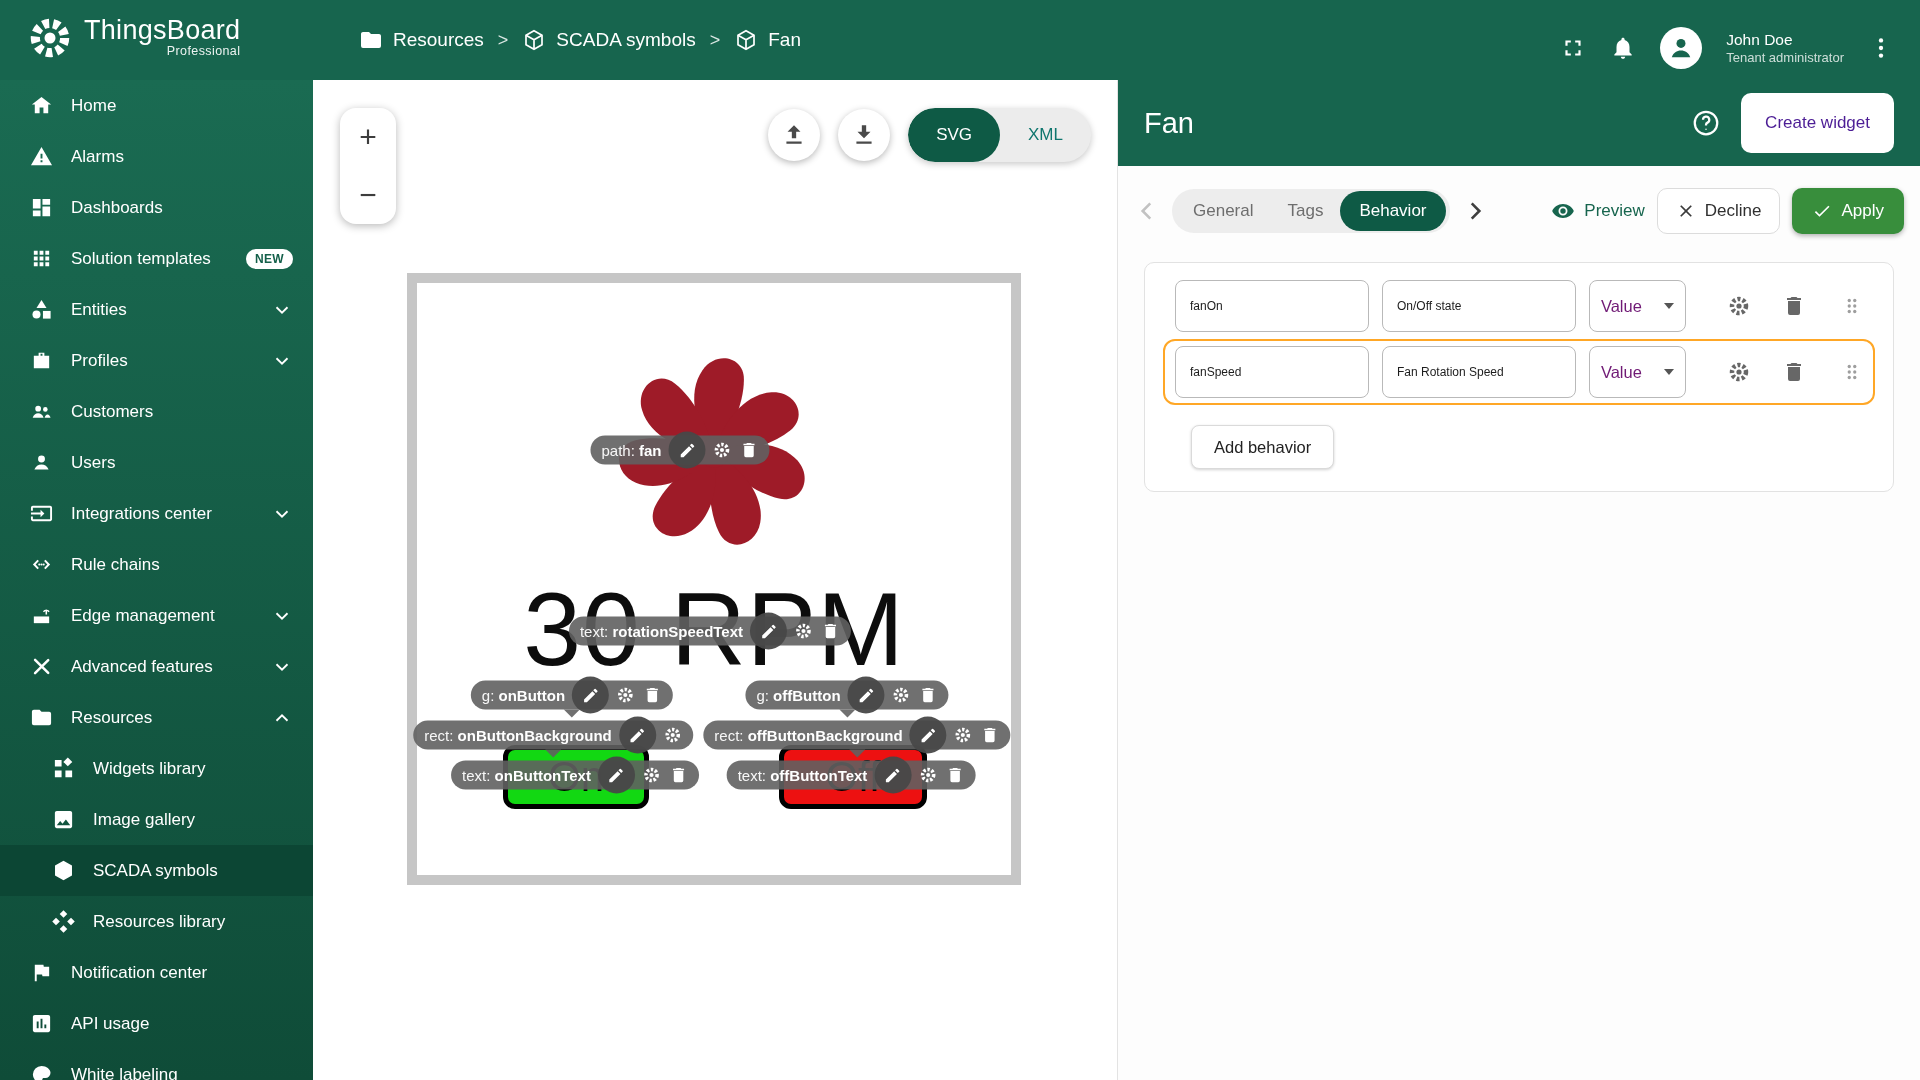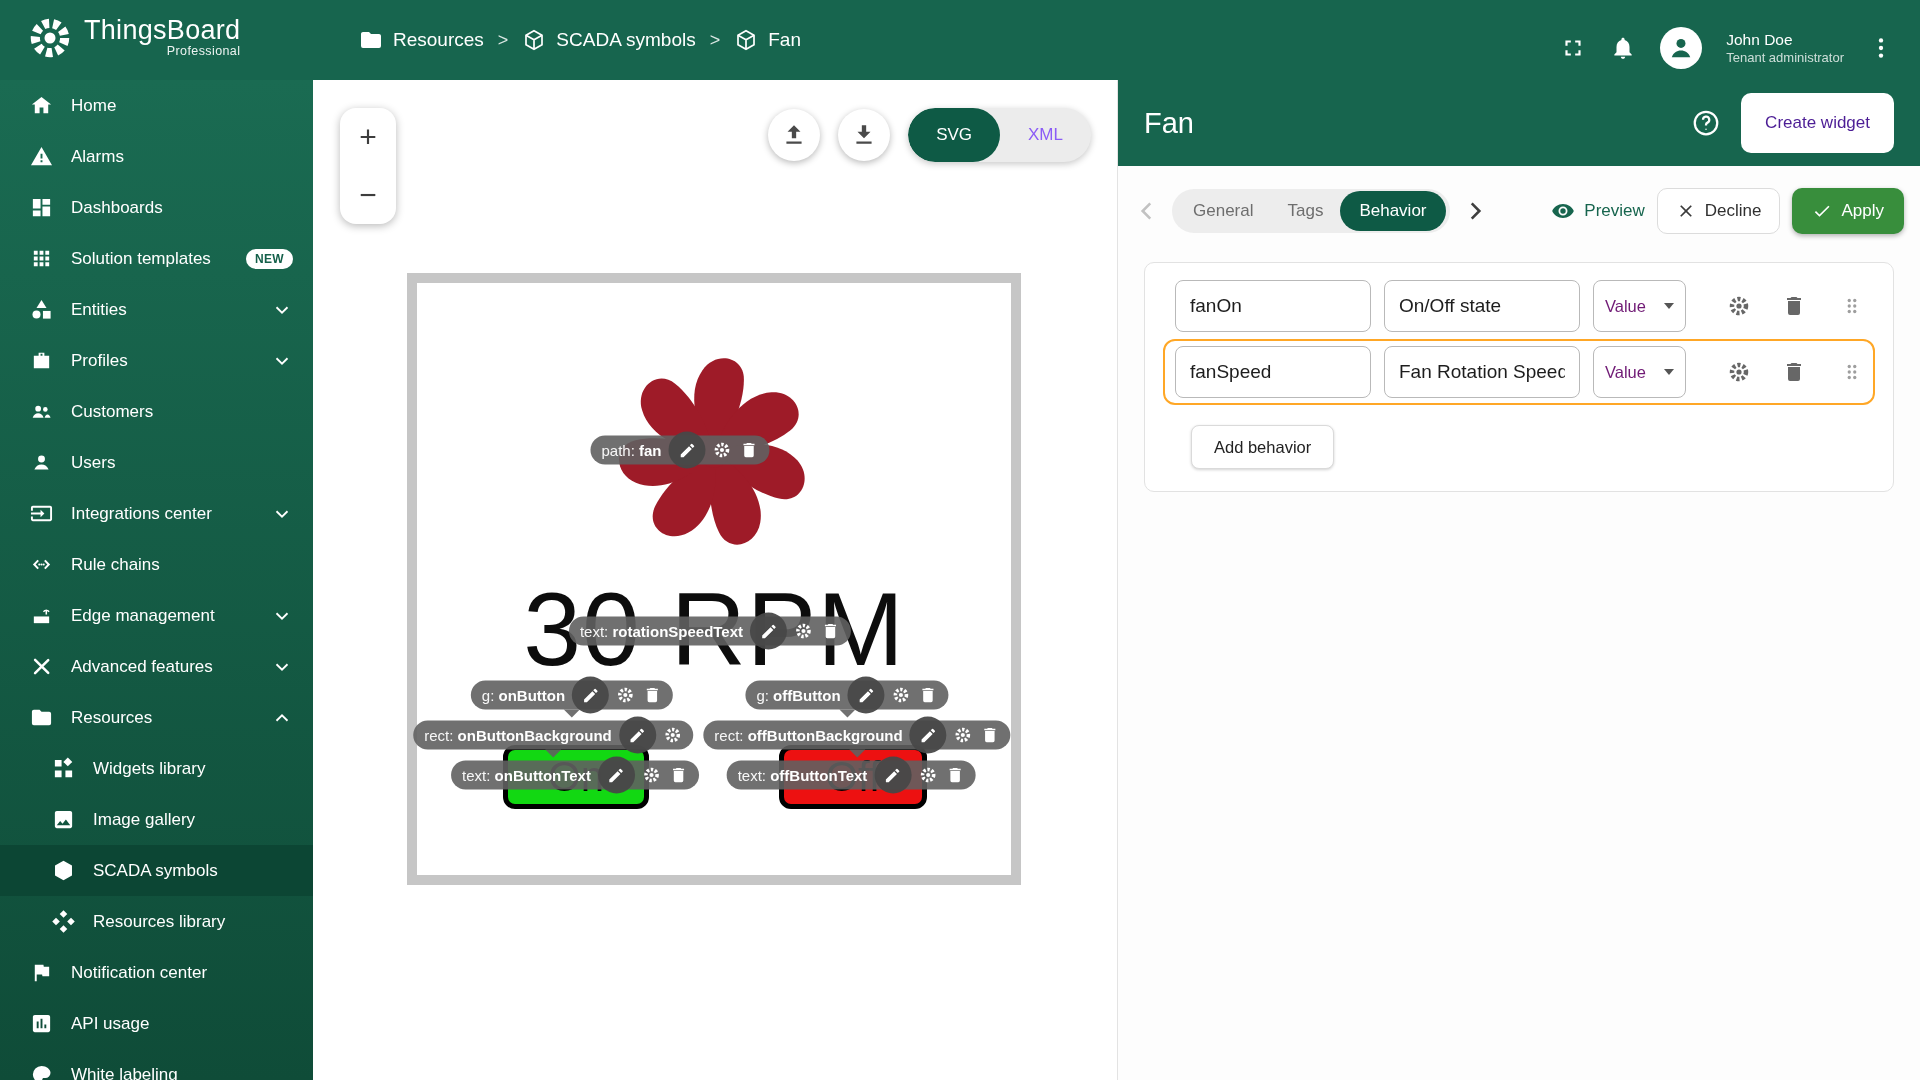--- a/index.html
+++ b/index.html
@@ -39,21 +39,21 @@
   .side-chev svg { width:22px; height:22px; }
 
   
   .canvas-panel { position:absolute; left:313px; top:80px; width:804px; bottom:0; background:#fff; z-index:5; }
   .zoom-ctrl { position:absolute; left:27px; top:28px; width:56px; background:#fff; border-radius:16px; box-shadow:0 2px 8px rgba(0,0,0,.28); display:flex; flex-direction:column; z-index:8; }
   .zoom-btn { height:58px; display:flex; align-items:center; justify-content:center; font-size:30px; color:#3d3d3d; cursor:pointer; }
   .canvas-toolbar { position:absolute; top:28px; right:26px; display:flex; align-items:center; gap:18px; z-index:8; }
   .round-btn { width:52px; height:52px; border-radius:50%; background:#fff; box-shadow:0 2px 7px rgba(0,0,0,.28); display:flex; align-items:center; justify-content:center; border:none; cursor:pointer; }
   .round-btn svg { width:26px; height:26px; fill:#4a4a4a; }
   .fmt-toggle { height:54px; border-radius:27px; background:#ececec; display:flex; align-items:stretch; box-shadow:0 2px 7px rgba(0,0,0,.22); overflow:hidden; }
-  .fmt-opt { display:flex; align-items:center; padding:0 28px; font-size:17px; color:#8b5cf6; cursor:pointer; }
+  .fmt-opt { display:flex; align-items:center; padding:0 28px; font-size:17px; color:#0f766e; cursor:pointer; }
   .fmt-opt.selected { background:var(--brand-green-dark); color:#fff; border-radius:27px; font-weight:500; }
 
   
   .symbol-frame { position:absolute; left:94px; top:193px; width:614px; height:612px; border:10px solid #C6C6C6; background:#fff; }
   .fan-svg { position:absolute; left:182px; top:55px; width:230px; height:230px; }
   .rpm-text { position:absolute; left:0; top:346px; width:100%; transform:translateY(-50%); text-align:center; font-size:104px; color:#0d0d0d; letter-spacing:1px; white-space:nowrap; }
   .sym-btn { position:absolute; display:flex; align-items:center; justify-content:center; border:5px solid #000; border-radius:12px; font-size:42px; font-weight:500; color:#000; }
   .btn-on  { left:86px;  top:462px; width:146px; height:64px; background:var(--on-green); }
   .btn-off { left:362px; top:462px; width:148px; height:64px; background:var(--off-red); }
 
@@ -87,21 +87,21 @@
   .decline-btn svg { width:20px; height:20px; fill:#3a3a3a; }
   .apply-btn { display:flex; align-items:center; gap:9px; background:var(--apply-green); border:none; border-radius:10px; height:46px; padding:0 20px; font-size:17px; color:#fff; cursor:pointer; box-shadow:0 2px 5px rgba(0,0,0,.3); }
   .apply-btn svg { width:20px; height:20px; fill:#fff; }
 
   .behavior-card { margin:28px 26px 0; background:#fff; border:1px solid #E2E2E2; border-radius:10px; padding:10px 18px 22px; }
   .thead { display:flex; gap:13px; padding:12px 12px 6px; }
   .th { width:196px; color:#8A8A8A; font-size:16.5px; padding-left:14px; }
   .th.th-type { width:98px; }
   .brow { display:flex; align-items:center; gap:13px; padding:5px 10px; border:2px solid transparent; border-radius:12px; }
   .brow.highlighted { border-color:var(--highlight-amber); }
-  .cell-input { width:196px; height:52px; border:1px solid #B9B9B9; border-radius:8px; padding:0 14px; font-size:19px; color:#1d1d1d; font-family:inherit; background:#fff; }
+  .cell-input { width:196px; height:52px; border:1px solid #B9B9B9; border-radius:8px; padding:0 14px; font-size:12px; color:#1d1d1d; font-family:inherit; background:#fff; }
   .type-select { width:98px; height:52px; border:1px solid #B9B9B9; border-radius:8px; display:flex; align-items:center; padding:0 11px; gap:10px; font-size:16.5px; color:#701a75; cursor:pointer; background:#fff; }
   .dd-caret { width:0; height:0; border:5px solid transparent; border-top:6px solid #555; margin-top:5px; margin-left:auto; }
   .row-ic { border:none; background:none; display:flex; cursor:pointer; }
   .row-ic svg { width:24px; height:24px; }
   .row-gear { margin-left:28px; }
   .row-trash { margin-left:18px; }
   .drag-handle { margin-left:22px; display:flex; cursor:grab; }
   .drag-handle svg { width:22px; height:22px; fill:#9E9E9E; }
   .add-behavior-btn { margin:20px 0 0 28px; background:#fff; border:1px solid #DADADA; border-radius:8px; height:44px; padding:0 22px; font-size:16.5px; font-weight:500; color:#222; cursor:pointer; box-shadow:0 1px 3px rgba(0,0,0,.18); }
 </style>

